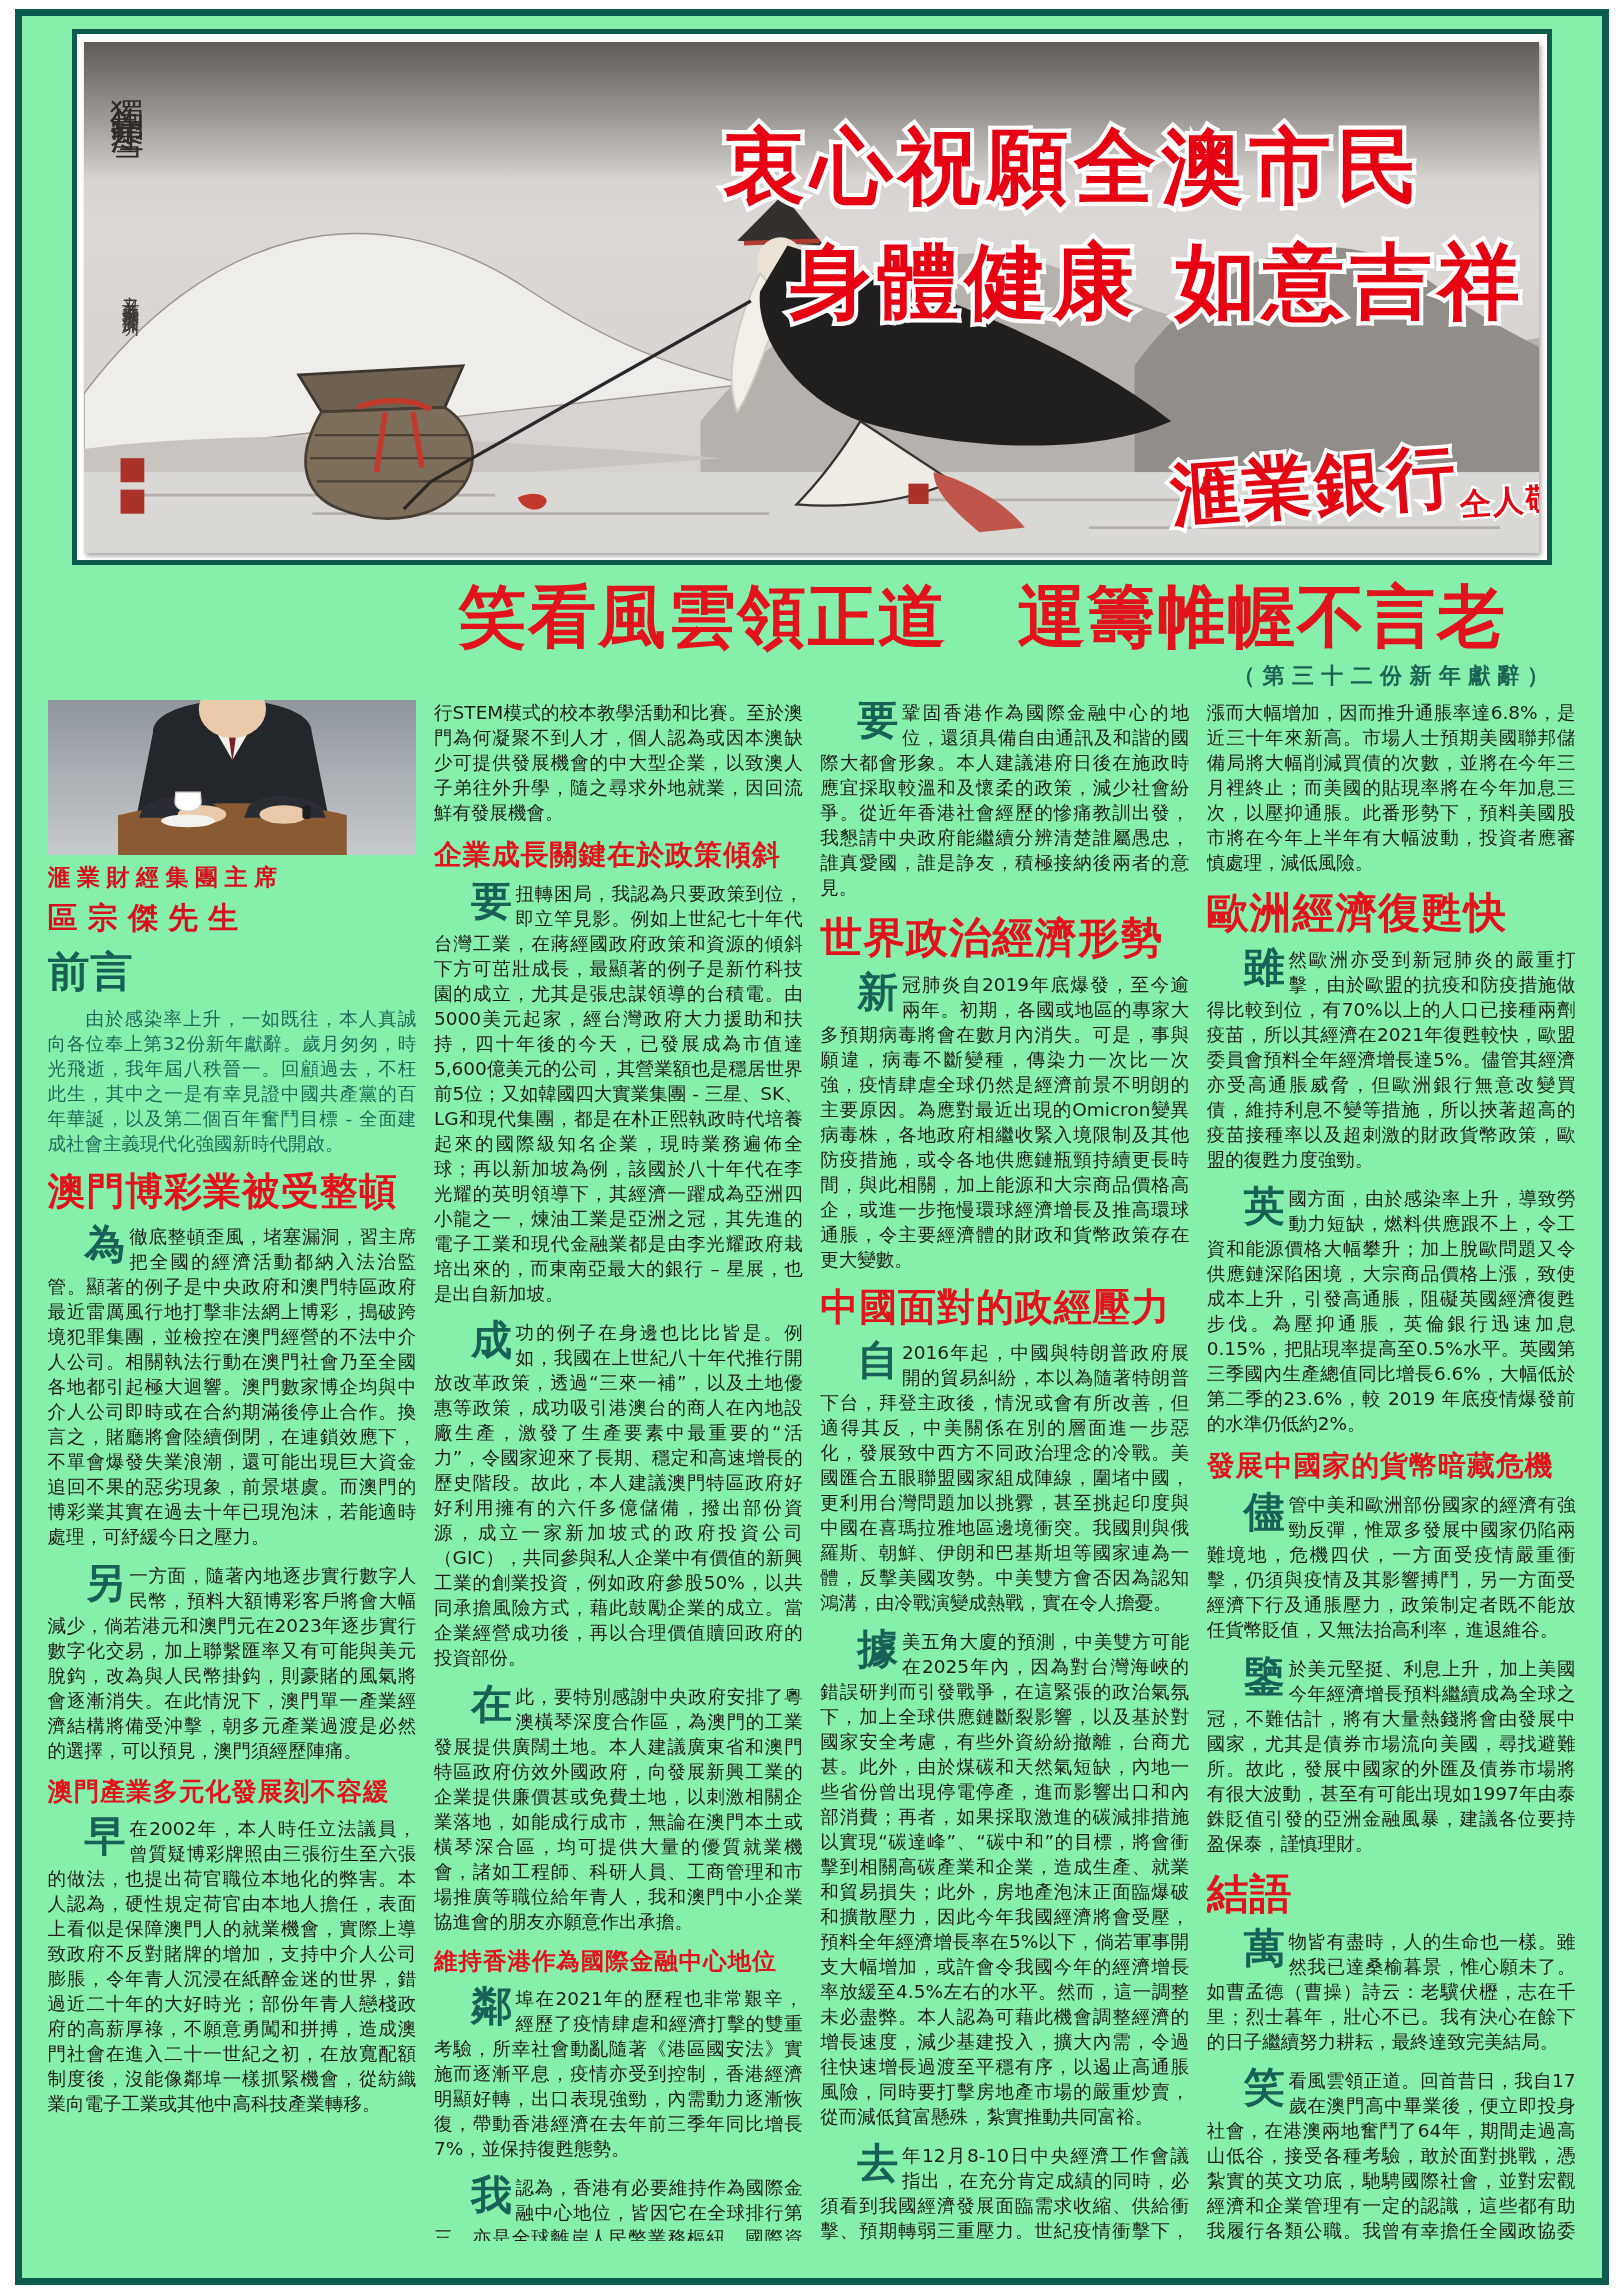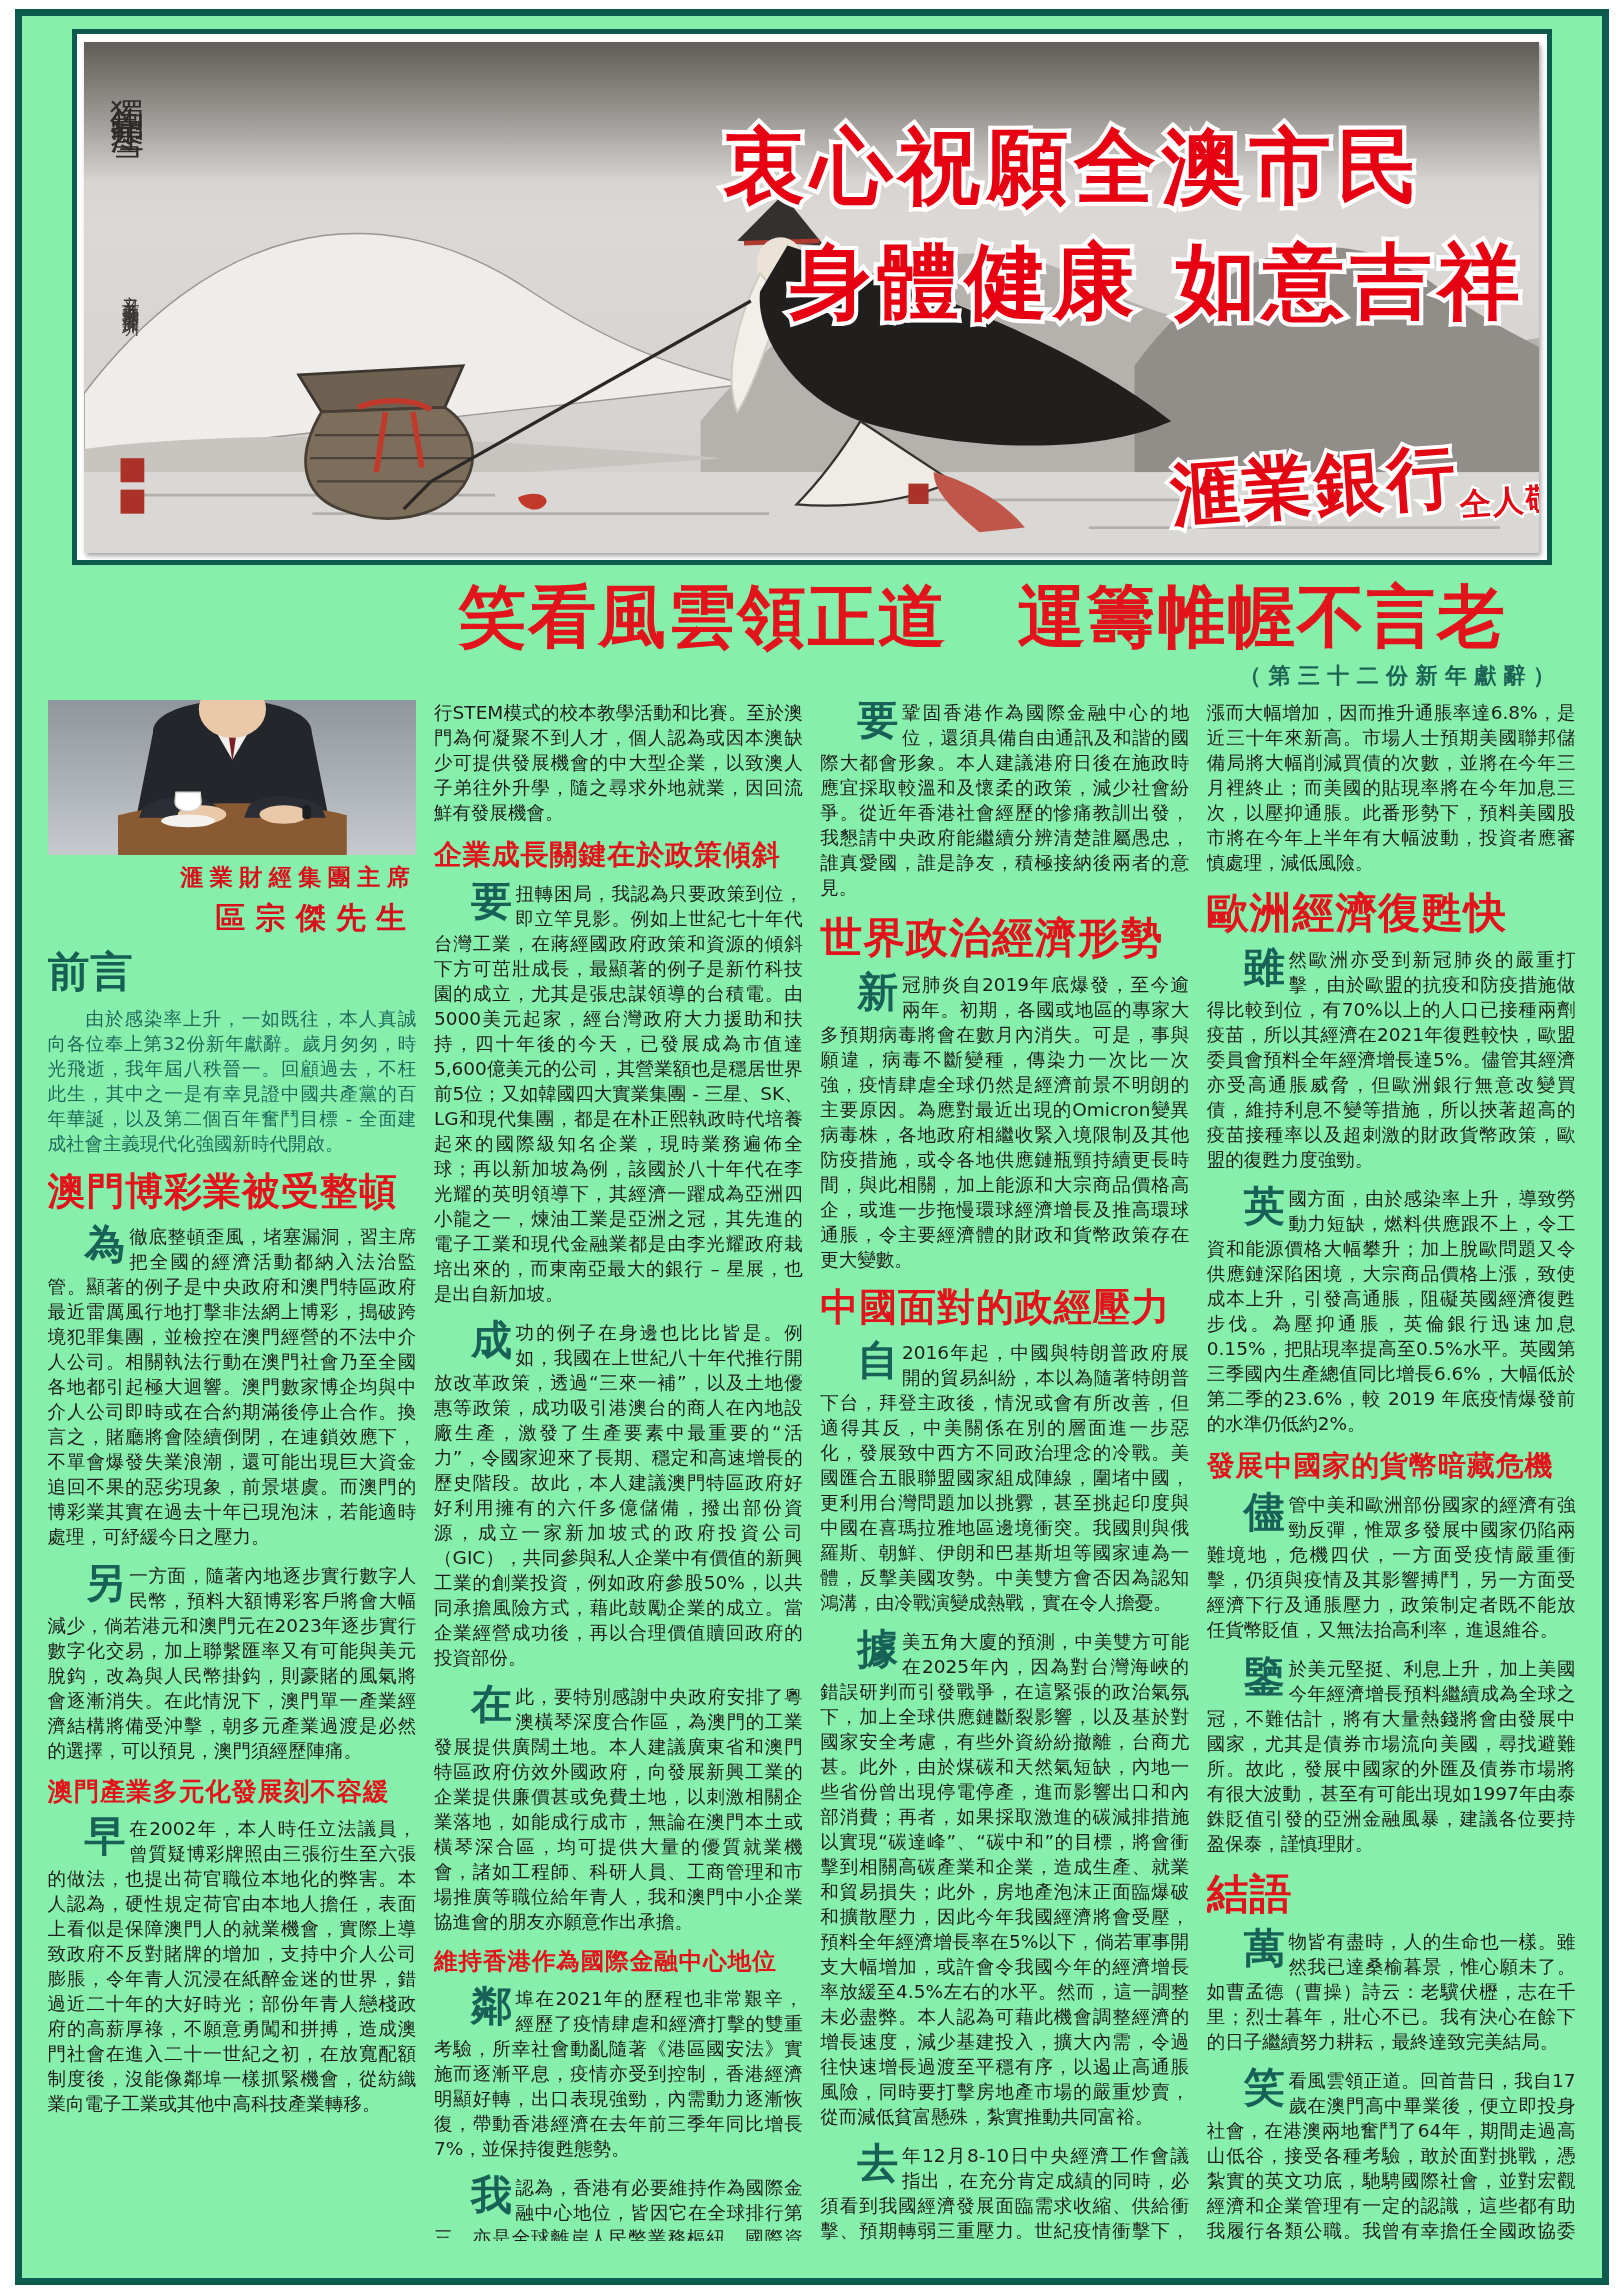--- a/index.html
+++ b/index.html
@@ -4,35 +4,35 @@
 <style>
   html,body{margin:0;padding:0;background:#ffffff;}
   body{width:1623px;font-family:"DejaVu Sans","Liberation Sans",sans-serif;}
   .page{width:1580px;height:2262px;margin:9.3px auto;border:7.4px solid #0d5a4e;background:#86efac;position:relative;overflow:hidden;}
   
   .painting-frame{margin:13px auto 0;width:1480px;border:5.6px solid #0d5a4e;background:#fff;padding:7.4px;box-sizing:border-box;}
   .painting-frame svg{display:block;width:100%;height:511px;box-shadow:1.9px 2.8px 4.6px rgba(0,0,0,.35);}
   
   .headline-row{position:relative;height:111px;margin-top:12px;}
   .headline{margin:0 28px 0 370px;text-align:center;font-family:"DejaVu Serif","Liberation Serif",serif;font-weight:900;font-size:68px;line-height:79px;color:#e3131b;letter-spacing:1.9px;white-space:nowrap;}
-  .subtitle{position:absolute;right:39px;bottom:-2.8px;color:#1d6355;font-family:"DejaVu Serif","Liberation Serif",serif;font-weight:bold;font-size:22px;letter-spacing:7.4px;}
+  .subtitle{position:absolute;right:45px;bottom:-2.8px;color:#1d6355;font-family:"DejaVu Serif","Liberation Serif",serif;font-weight:bold;font-size:22px;letter-spacing:7.4px;}
   
   .columns{display:flex;gap:17.6px;padding:0 26px;margin-top:12px;height:1541px;}
   .col{flex:1 1 0;overflow:hidden;min-width:0;}
   .para{font-size:18.5px;line-height:25px;text-align:justify;color:#1e1d1b;margin:0 0 14px;}
   .para.teal{color:#1f685c;}
   .para.teal,.para.indent{text-indent:38px;}
   .para.cont,.para.plain{text-indent:0;}
   .dc{float:left;color:#176156;font-size:41px;line-height:37px;font-weight:bold;margin:1.9px 3.7px 0 37px;font-family:"DejaVu Sans","Liberation Sans",sans-serif;}
   .sec{font-weight:bold;color:#e3131b;margin:9.3px 0 11px;line-height:1.12;letter-spacing:0.9px;white-space:nowrap;}
   .sec.green{color:#156053;}
   
   .photo-card{width:100%;}
   .photo-card svg{display:block;width:100%;height:155px;}
-  .caption{text-align:right;margin:7.4px 0 2.8px;}
+  .caption{text-align:left;margin:7.4px 0 2.8px;}
   .caption .l1{display:block;color:#d8101c;font-weight:bold;font-size:23px;letter-spacing:6.5px;}
   .caption .l2{display:block;color:#d8101c;font-weight:bold;font-size:30px;letter-spacing:10.2px;margin-top:4.6px;}
 </style>
 </head>
 <body>
 
 <div class="page">
 
   <div class="painting-frame">
     <svg viewBox="0 0 3186 1105" preserveAspectRatio="none">

